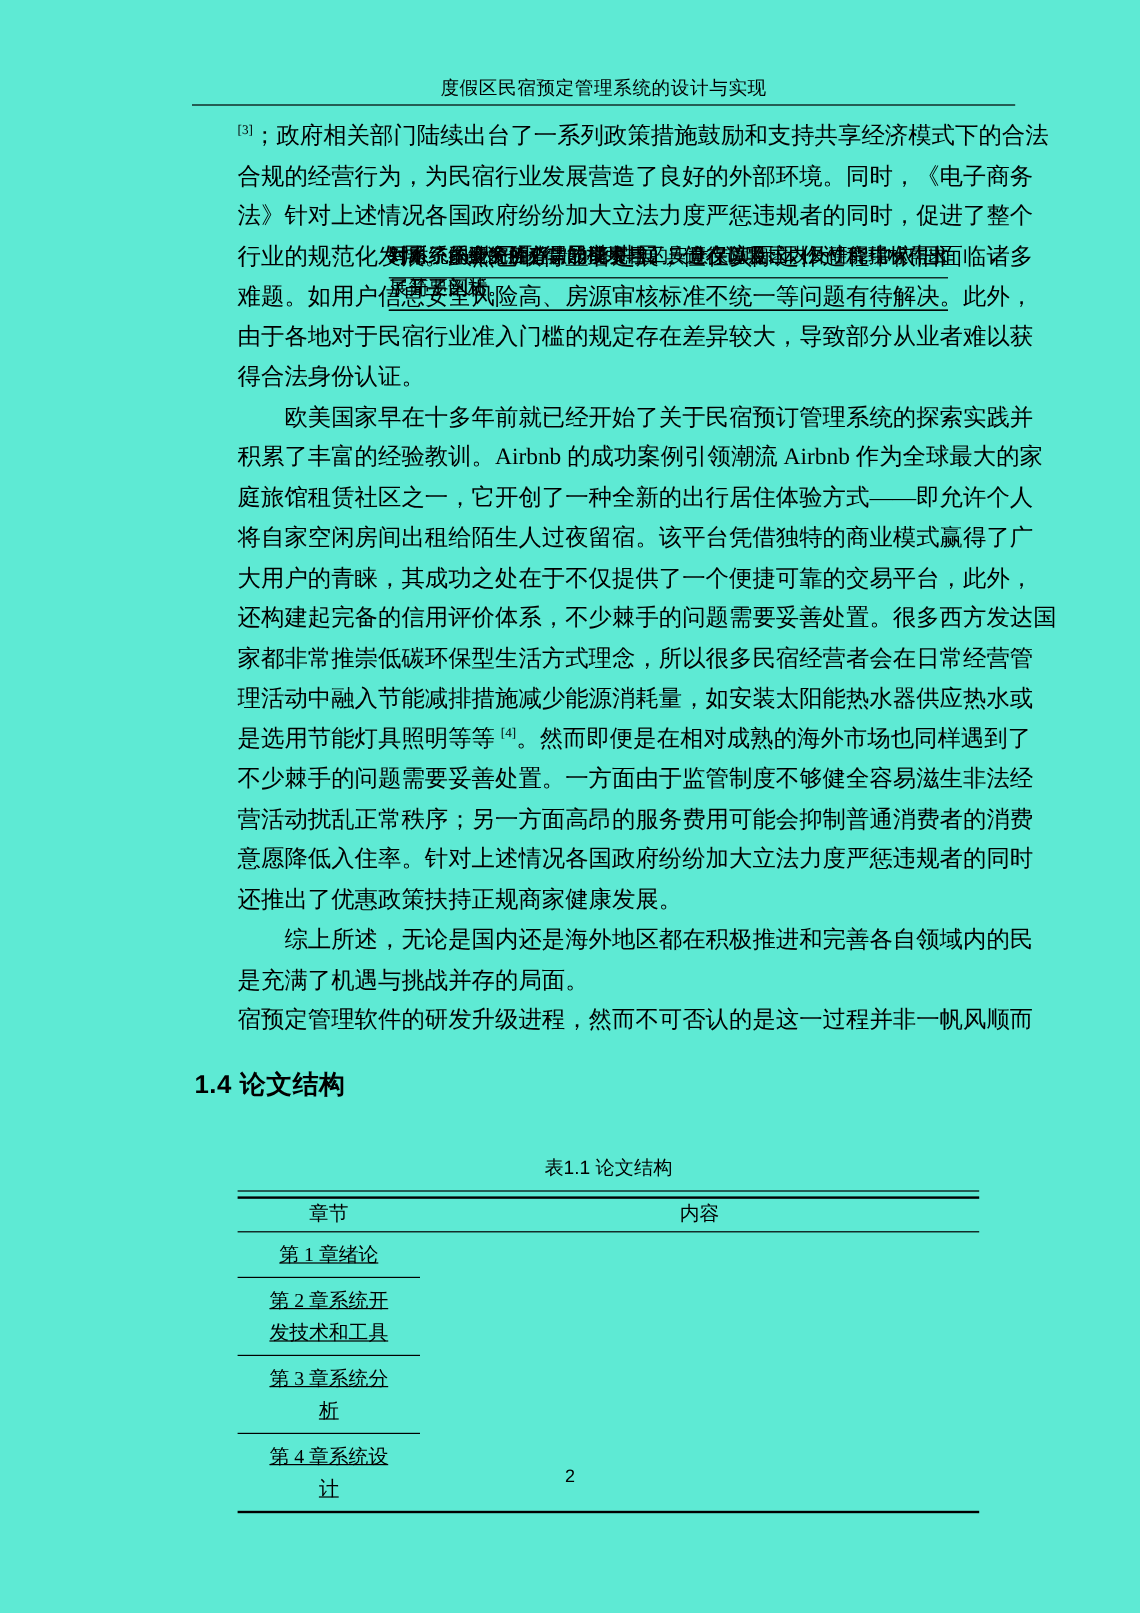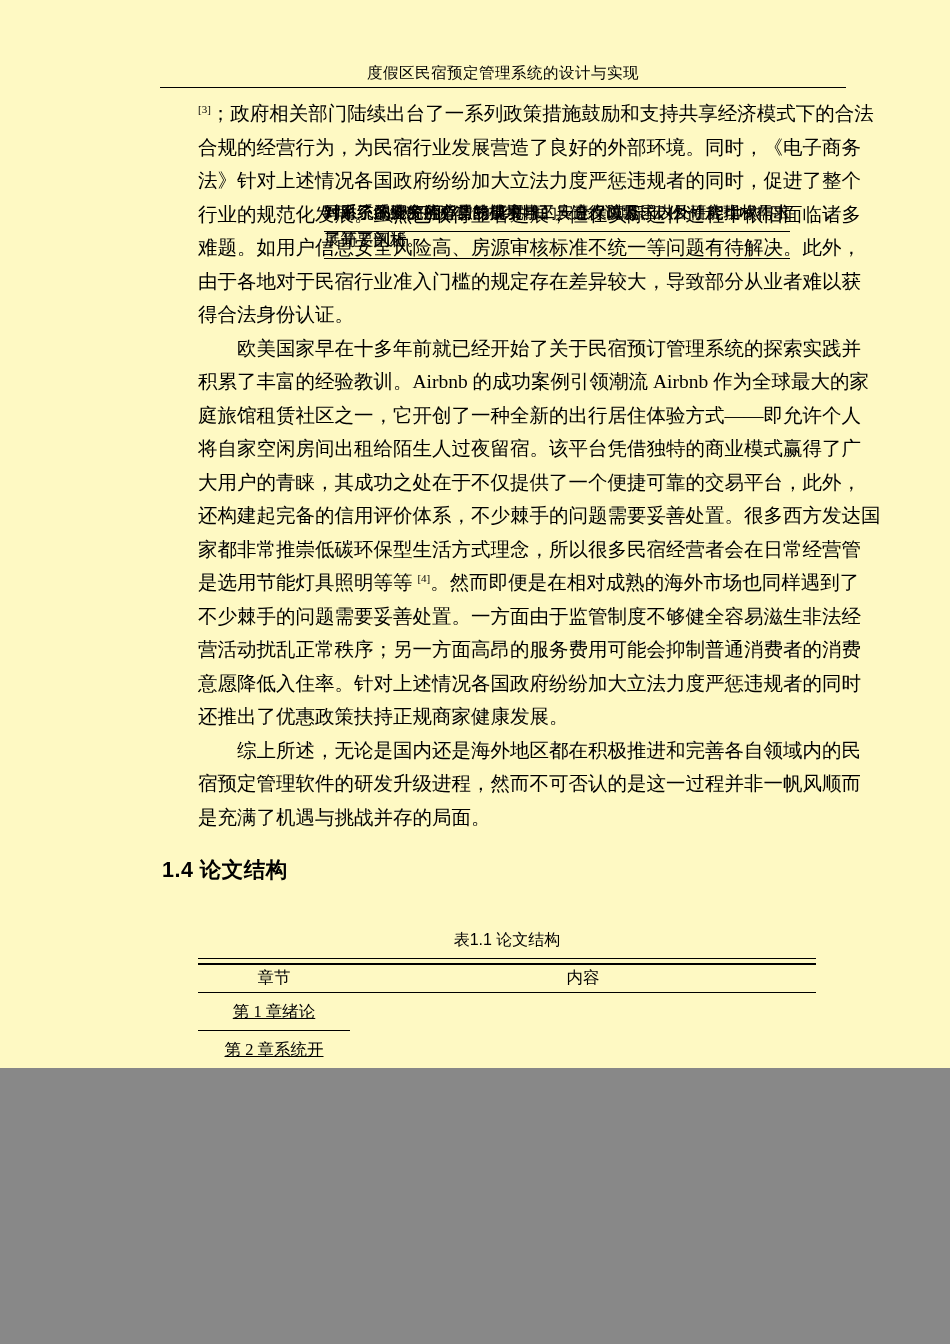--- a/index.html
+++ b/index.html
@@ -1,22 +1,22 @@
 <!DOCTYPE html>
 <html><head>
 <meta charset="utf-8">
 <style>
   * { margin: 0; padding: 0; box-sizing: border-box; }
   html, body { background: #888; }
   .page {
     position: relative;
     width: 950px;
-    height: 1068px;
+    height: 1344px;
     margin: 0 auto;
-    background: #fef9c3;
+    background: #5eead4;
     color: #000000;
     font-family: "Liberation Serif", "DejaVu Serif", serif;
     overflow: hidden;
   }
   .header-title {
     position: absolute;
     top: 63px;
     left: 162px;
     width: 682px;
     text-align: center;
@@ -138,30 +138,31 @@
           <div class="line last"><span>得合法身份认证。</span></div>
         </div>
         <div class="para">
           <div class="line indent"><span>欧美国家早在十多年前就已经开始了关于民宿预订管理系统的探索实践并</span></div>
           <div class="line"><span>积累了丰富的经验教训。Airbnb 的成功案例引领潮流 Airbnb 作为全球最大的家</span></div>
           <div class="line"><span>庭旅馆租赁社区之一，它开创了一种全新的出行居住体验方式——即允许个人</span></div>
           <div class="line"><span>将自家空闲房间出租给陌生人过夜留宿。该平台凭借独特的商业模式赢得了广</span></div>
           <div class="line"><span>大用户的青睐，其成功之处在于不仅提供了一个便捷可靠的交易平台，此外，</span></div>
           <div class="line"><span>还构建起完备的信用评价体系，不少棘手的问题需要妥善处置。很多西方发达国</span></div>
           <div class="line"><span>家都非常推崇低碳环保型生活方式理念，所以很多民宿经营者会在日常经营管</span></div>
+          <div class="line"><span>理活动中融入节能减排措施减少能源消耗量，如安装太阳能热水器供应热水或</span></div>
           <div class="line"><span>是选用节能灯具照明等等 </span><span class="sup">[4]</span><span>。然而即便是在相对成熟的海外市场也同样遇到了</span></div>
           <div class="line"><span>不少棘手的问题需要妥善处置。一方面由于监管制度不够健全容易滋生非法经</span></div>
           <div class="line"><span>营活动扰乱正常秩序；另一方面高昂的服务费用可能会抑制普通消费者的消费</span></div>
           <div class="line"><span>意愿降低入住率。针对上述情况各国政府纷纷加大立法力度严惩违规者的同时</span></div>
           <div class="line last"><span>还推出了优惠政策扶持正规商家健康发展。</span></div>
         </div>
         <div class="para">
           <div class="line indent"><span>综上所述，无论是国内还是海外地区都在积极推进和完善各自领域内的民</span></div>
+          <div class="line last"><span>是充满了机遇与挑战并存的局面。</span></div>
           <div class="line"><span>宿预定管理软件的研发升级进程，然而不可否认的是这一过程并非一帆风顺而</span></div>
-          <div class="line last"><span>是充满了机遇与挑战并存的局面。</span></div>
         </div>
       </div>
 
     <div class="section-heading">1.4 论文结构</div>
 
     <div class="table-block">
       <div class="table-caption">表1.1  论文结构</div>
       <div class="table-wrap">
         <table class="thesis-table">
           <thead>

